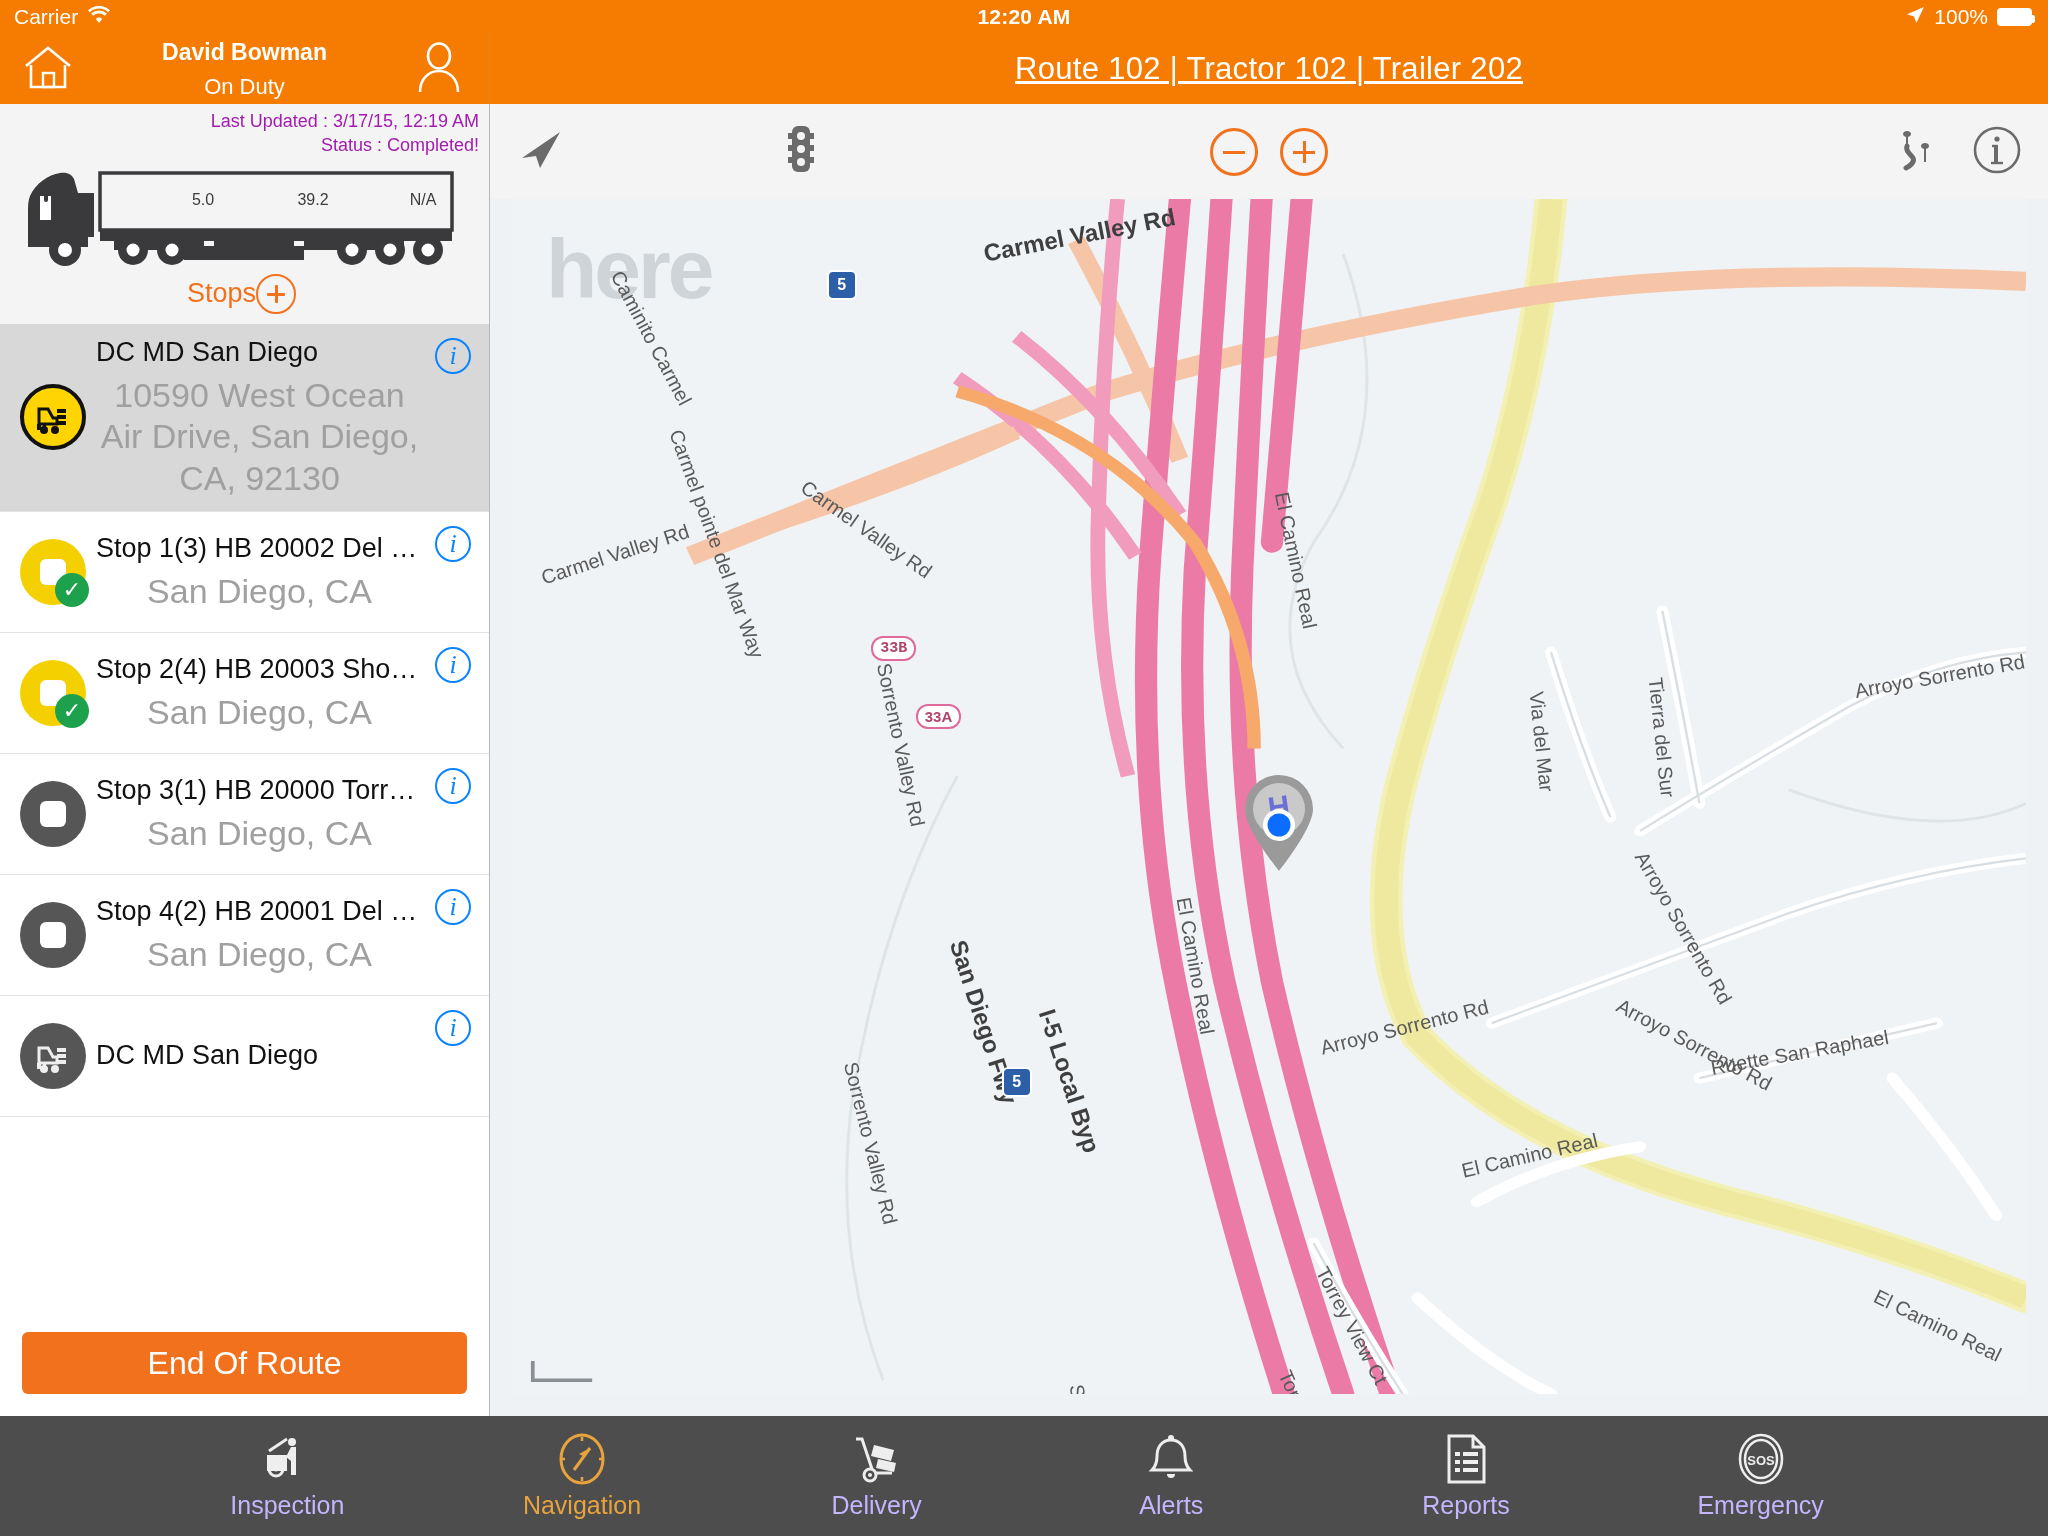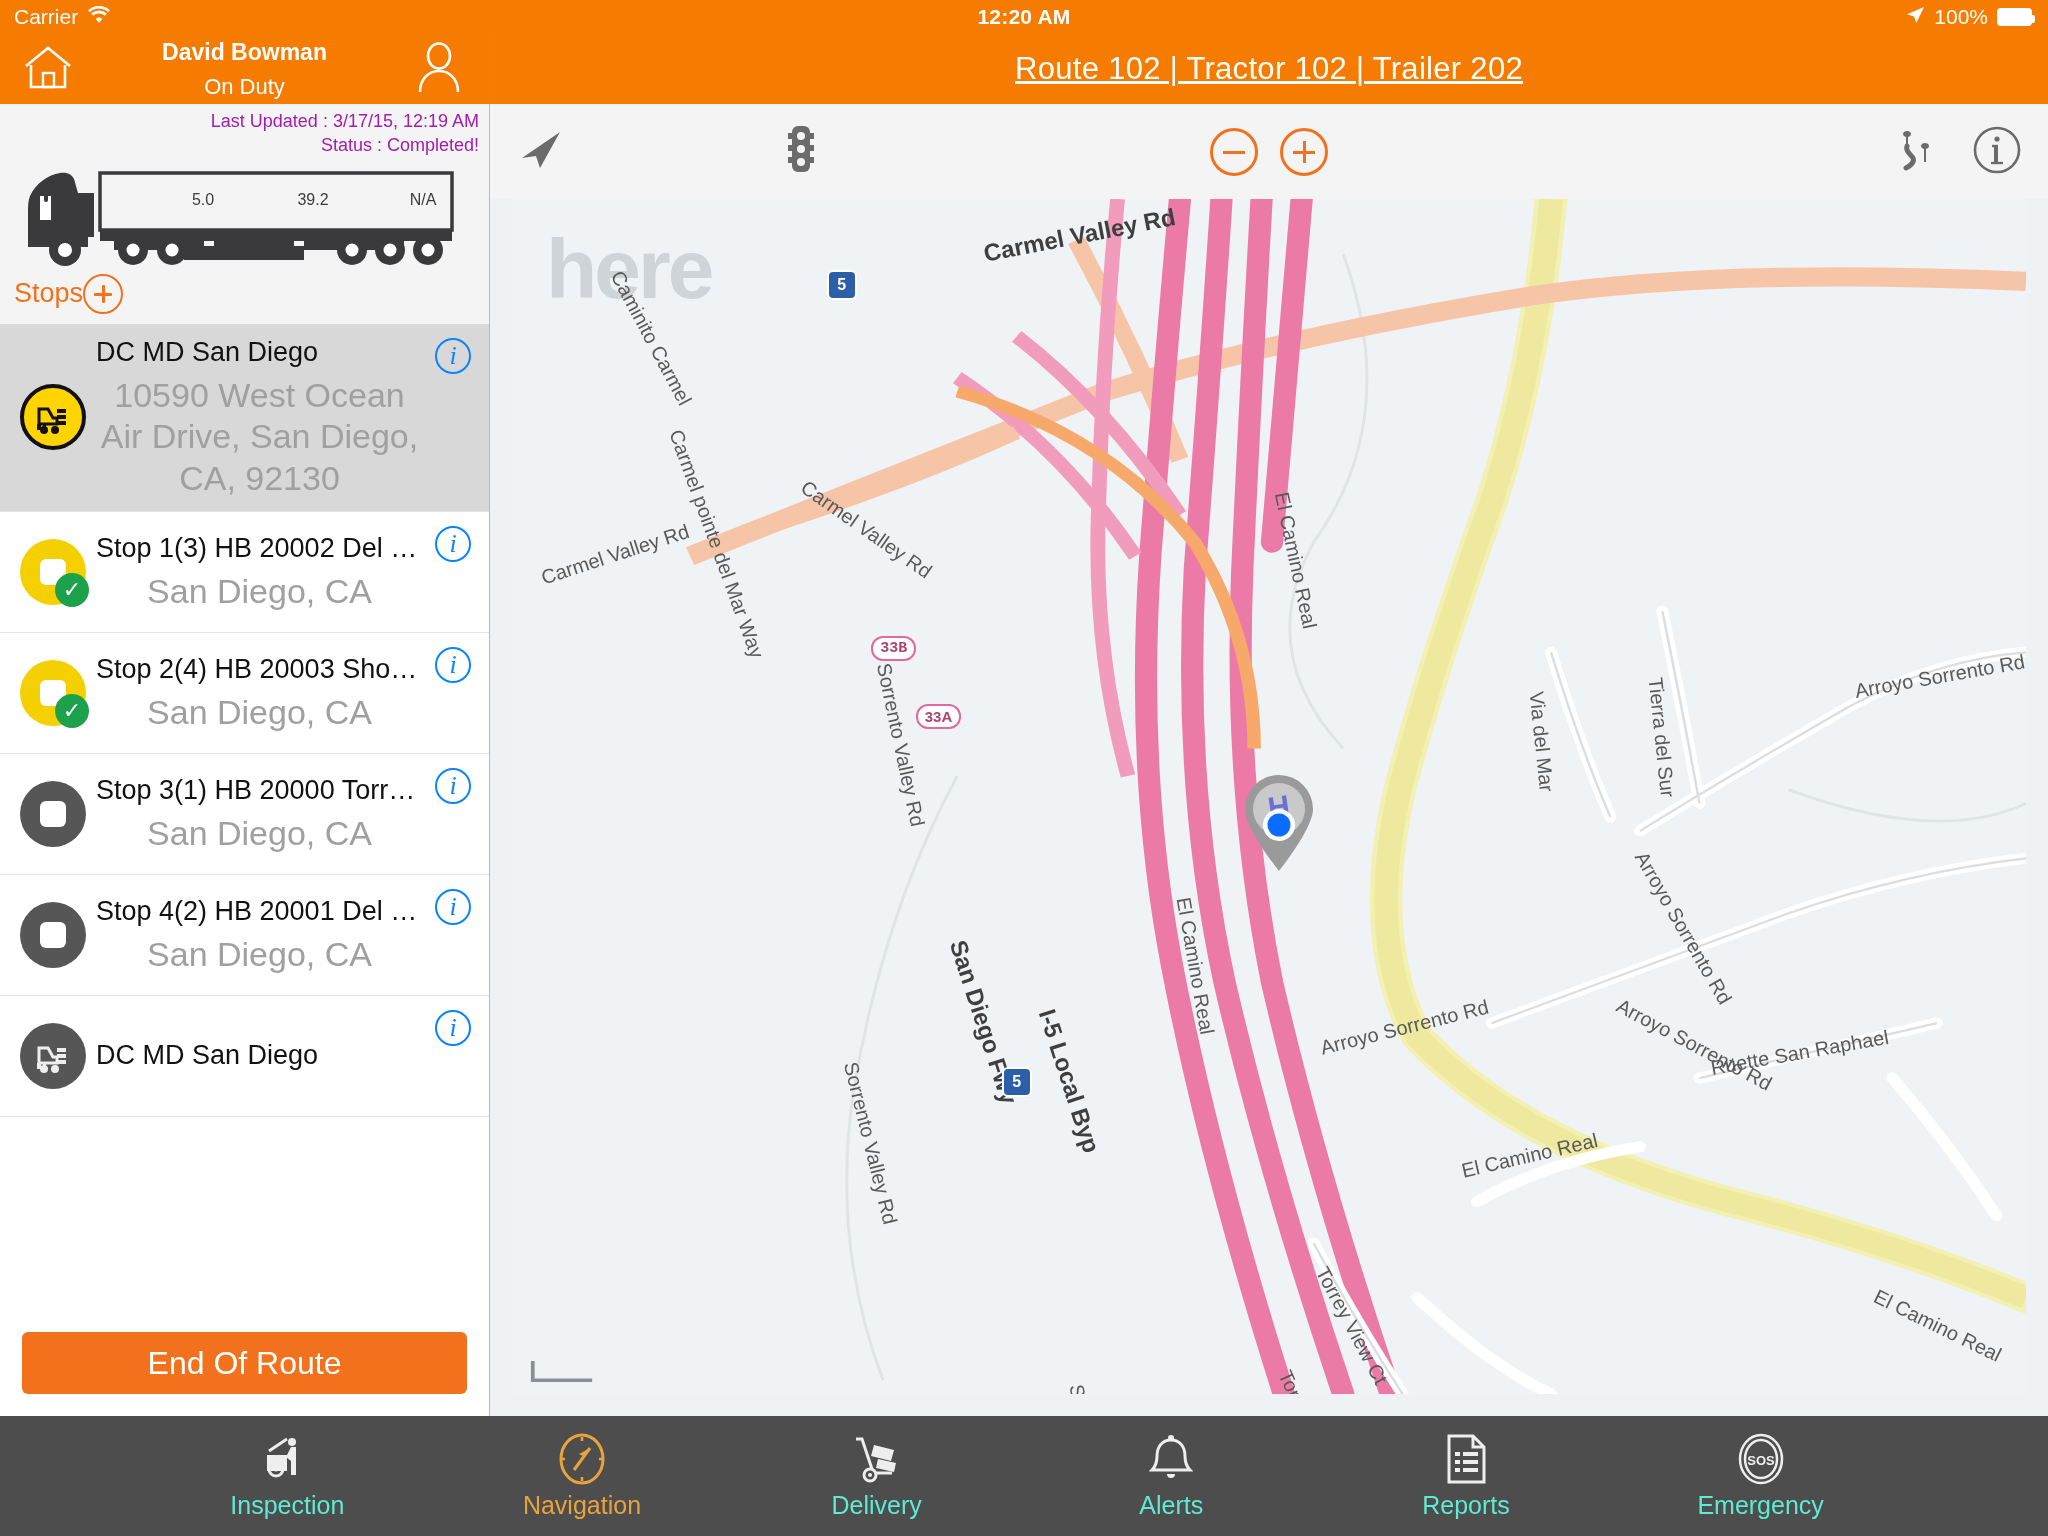--- a/index.html
+++ b/index.html
@@ -54,21 +54,21 @@
   .truckpanel { background: #f4f4f4; padding: 0; flex: 0 0 auto; position: relative; }
   .lastupd { text-align: right; padding: 6px 10px 0 0; color: #a21caf; font-size: 18px; line-height: 1.33; }
   .truckwrap { position: relative; height: 112px; margin-top: 2px; }
   .truck-svg { position: absolute; left: 18px; top: 0; }
   .truck-values {
     position: absolute; left: 148px; top: 14px; width: 330px; height: 52px;
     display: flex; align-items: center;
   }
   .tv { flex: 1; text-align: center; font-size: 16px; color: #3c3c3c; }
   .stopshdr {
-    display: flex; align-items: center; justify-content: flex-start;
+    display: flex; align-items: center; justify-content: center;
     padding: 2px 20px 10px 14px; background: #f4f4f4;
   }
   .stops-label { color: #F2711C; font-size: 27px; }
   .plus-btn {
     width: 40px; height: 40px; border-radius: 50%;
     border: 2.5px solid #F2711C; position: relative;
   }
   .plus-btn:before, .plus-btn:after {
     content: ""; position: absolute; background: #F2711C; border-radius: 1px;
   }
@@ -159,21 +159,21 @@
   
   .tabbar {
     height: 120px; flex: 0 0 120px; background: #4d4d4d;
     display: flex; align-items: center; justify-content: space-around;
     padding: 0 140px;
   }
   .tabitem {
     display: flex; flex-direction: column; align-items: center; justify-content: center;
     gap: 6px; cursor: pointer; width: 190px;
   }
-  .tablabel { font-size: 25px; color: #5eead4; }
+  .tablabel { font-size: 25px; color: #c4b5fd; }
   .tabitem.active .tablabel { color: #E8A33D; }
   .tabicon { height: 52px; display: flex; align-items: center; justify-content: center; }
 </style>
 </head>
 <body>
 
 <div id="app">
 
   <div class="statusbar">
     <div class="sb-left">

